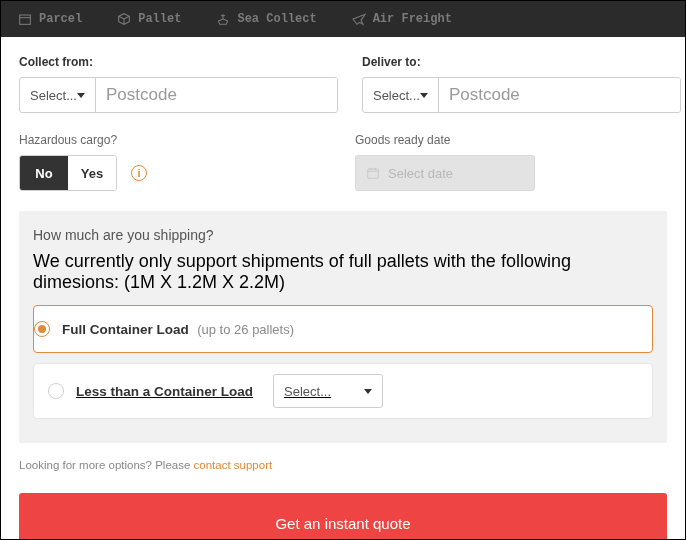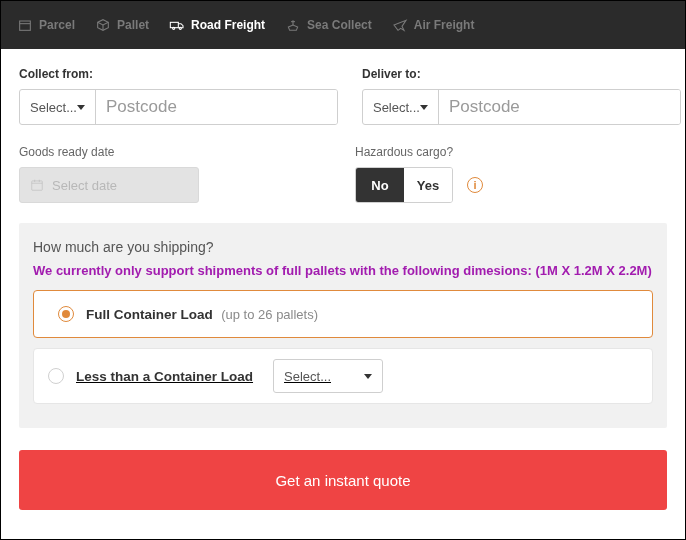--- a/index.html
+++ b/index.html
@@ -2,25 +2,26 @@
 <html><head>
 <meta charset="utf-8">
 <style>
   * { box-sizing: border-box; margin: 0; padding: 0; }
   html, body { width: 686px; height: 540px; font-family: Arial, Helvetica, sans-serif; background: #fff; }
   body { border: 1px solid #000; }
 
   
   .tabbar {
     background: #2b2b2b;
-    height: 48px;
+    height: 36px;
     display: flex;
     align-items: center;
     padding: 0 10px;
-    gap: 8px;
+    gap: 22px;
+    font-family: Liberation Mono, monospace;
   }
   .tab {
     display: flex;
     align-items: center;
     gap: 6px;
     color: #7a7a7a;
     font-size: 12px;
     font-weight: 600;
     cursor: pointer;
     padding: 4px 6px;
@@ -81,27 +82,27 @@
 
   .hazrow { display: flex; align-items: center; gap: 14px; }
   .toggle { display: flex; border-radius: 3px; overflow: hidden; border: 1px solid #d0d0d0; height: 36px; }
   .toggle .opt { width: 48px; display: flex; align-items: center; justify-content: center; font-size: 13px; font-weight: 600; cursor: pointer; background: #fff; color: #333; }
   .toggle .opt.active { background: #333; color: #fff; }
   .info-ico { width: 16px; height: 16px; border: 1.4px solid #e08a3c; border-radius: 50%; color: #e08a3c; font-size: 11px; font-weight: 700; display: flex; align-items: center; justify-content: center; cursor: pointer; }
 
   
   .ship-section { background: #f1f1f1; padding: 16px 14px 14px 14px; border-radius: 2px; margin-top: 4px; }
   .ship-q { font-size: 14px; color: #555; margin-bottom: 8px; }
-  .ship-note { font-size: 13px; color: #a21caf; margin-bottom: 12px; font-weight: bold; }
+  .ship-note { font-size: 18px; color: #000000; margin-bottom: 12px; }
 
   .option {
     background: #fff;
     border: 1.5px solid #e08a3c;
     border-radius: 4px;
-    padding: 14px 24px;
+    padding: 14px 0;
     display: flex;
     align-items: center;
     gap: 12px;
     cursor: pointer;
     margin-bottom: 10px;
   }
   .option.unselected { border-color: #e6e6e6; padding: 10px 14px; text-decoration: underline; }
   .radio { width: 16px; height: 16px; border: 1.6px solid #e08a3c; border-radius: 50%; display: flex; align-items: center; justify-content: center; }
   .radio .dot { width: 8px; height: 8px; background: #e08a3c; border-radius: 50%; }
   .option.unselected .radio { border-color: #d0d0d0; }
@@ -145,31 +146,20 @@
   <div class="tab">
     <span class="ico">
       <svg viewBox="0 0 24 24">
           <path d="M4 8l8-4 8 4v8l-8 4-8-4z"></path>
           <path d="M4 8l8 4 8-4"></path>
           <path d="M12 12v8"></path>
         </svg>
     </span>
     <span>Pallet</span>
   </div>
-  <div class="tab active">
-    <span class="ico">
-      <svg viewBox="0 0 24 24">
-          <rect x="2" y="8" width="12" height="8"></rect>
-          <path d="M14 10h4l3 3v3h-7"></path>
-          <circle cx="7" cy="17" r="1.6"></circle>
-          <circle cx="17" cy="17" r="1.6"></circle>
-        </svg>
-    </span>
-    <span>Road Freight</span>
-  </div>
   <div class="tab">
     <span class="ico">
       <svg viewBox="0 0 24 24">
           <path d="M5 15l7-3 7 3-2 5H7z"></path>
           <path d="M12 12V5"></path>
           <path d="M9 7h6"></path>
         </svg>
     </span>
     <span>Sea Collect</span>
   </div>
@@ -202,41 +192,41 @@
         <div class="select">
           <span>Select...</span>
           <span class="caret"></span>
         </div>
         <input class="postcode" placeholder="Postcode" style="">
       </div>
     </div>
   </div>
 
   <div class="row">
+    <div class="col">
+      <span class="label" style="font-weight:400;color:#666">Hazardous cargo?</span>
+      <div class="hazrow">
+        <div class="toggle">
+          <div class="opt active">No</div>
+          <div class="opt">Yes</div>
+        </div>
+        <div class="info-ico">i</div>
+      </div>
+    </div>
     <div class="col">
       <span class="label" style="font-weight:400;color:#666">Goods ready date</span>
       <div class="date-input">
         <svg width="14" height="14" viewBox="0 0 24 24">
             <rect x="3" y="5" width="18" height="16" rx="1"></rect>
             <path d="M3 9h18"></path>
             <path d="M8 3v4M16 3v4"></path>
           </svg>
         <span>Select date</span>
       </div>
     </div>
-    <div class="col">
-      <span class="label" style="font-weight:400;color:#666">Hazardous cargo?</span>
-      <div class="hazrow">
-        <div class="toggle">
-          <div class="opt active">No</div>
-          <div class="opt">Yes</div>
-        </div>
-        <div class="info-ico">i</div>
-      </div>
-    </div>
   </div>
 
   <div class="ship-section">
     <div class="ship-q">How much are you shipping?</div>
     <div class="ship-note">We currently only support shipments of full pallets with the following dimesions: (1M X 1.2M X 2.2M)</div>
 
     <div class="option">
       <div class="radio">
           <div class="dot"></div>
         </div>
@@ -249,16 +239,19 @@
     <div class="option unselected">
       <div class="radio"></div>
       <span class="opt-title">Less than a Container Load</span>
       <div class="mini-select">
         <span>Select...</span>
         <span class="caret"></span>
       </div>
     </div>
   </div>
 
+  <div class="footer-note">
+    <span>Looking for more options? Please </span><a>contact support</a>
+  </div>
 
   <div class="cta">Get an instant quote</div>
 
 </div>
 
 </body></html>

